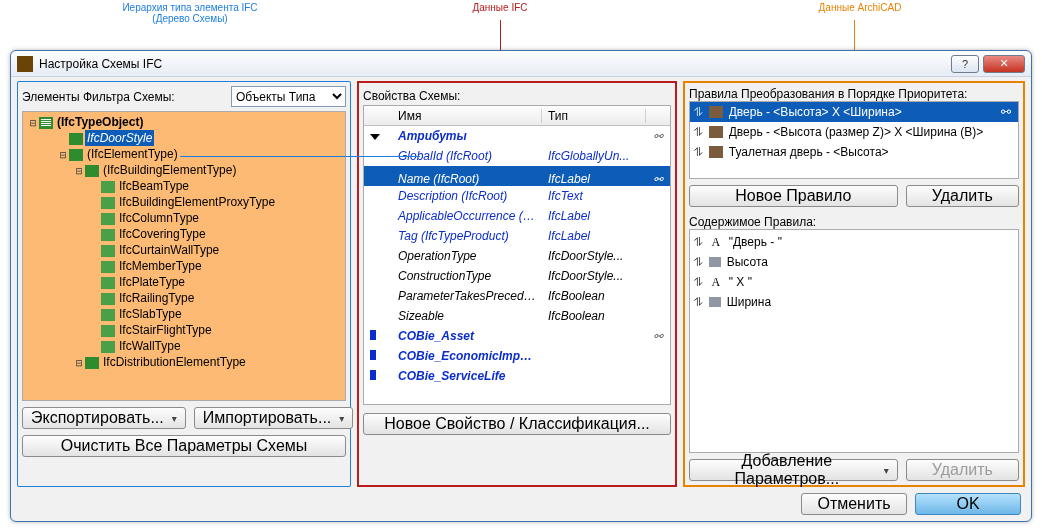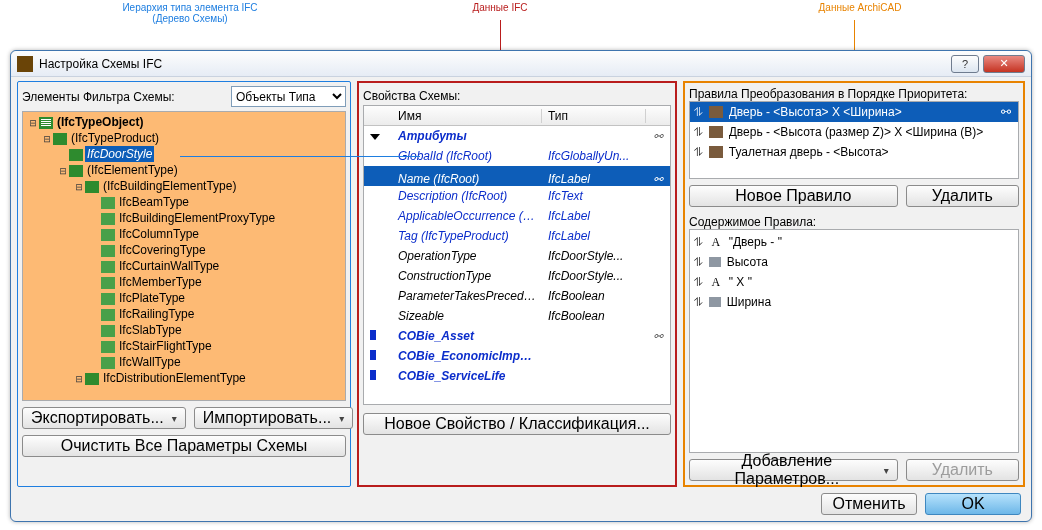--- a/index.html
+++ b/index.html
@@ -92,21 +92,21 @@
   .rlabel { flex:1; white-space:nowrap; overflow:hidden; text-overflow:ellipsis;}
   .rchain{ width:16px; text-align:center;}
 
   .rcontent { border:1px solid #A9ABAE; background:#fff; flex:1; min-height:120px; padding:2px 0;}
   .rcrow { display:flex; align-items:center; height:20px; gap:6px; padding:0 4px;}
   .rcico { display:inline-block; width:14px; text-align:center; font-family:serif;}
   .rcico.block { width:12px; height:10px; background:#8E97A2; display:inline-block;}
   .spacer{flex:1;}
 
   .footer { position:absolute; right:10px; bottom:6px; display:flex; gap:8px;}
-  .footer .btn { width:96px;}
+  .footer .btn { width:106px;}
 
   
   .connector { position:absolute; left:180px; top:156px; width:240px; height:1px; background:#1E7EE0; pointer-events:none;}
 </style>
 </head>
 <body>
 
 <div class="wrap">
   <div class="annotations">
     <div class="ann blue">
@@ -134,21 +134,20 @@
       <div class="pane left">
         <div class="field-row">
           <span class="label">Элементы Фильтра Схемы:</span>
           <span class="spacer"></span>
           <select class="drop small">
             <option>Объекты Типа</option>
           </select>
         </div>
         <div class="treebox" id="tree">
             <div class="node indent0"><span class="twisty">⊟</span><span class="nico schema"></span><span class="nlabel bold">(IfcTypeObject)</span></div>
-            <div class="node indent1"><span class="twisty">⊟</span><span class="nico folder"></span><span class="nlabel">(IfcTypeProduct)</span></div>
             <div class="node indent2"><span class="twisty"></span><span class="nico sel"></span><span class="nlabel selected">IfcDoorStyle</span></div>
             <div class="node indent2"><span class="twisty">⊟</span><span class="nico folder"></span><span class="nlabel">(IfcElementType)</span></div>
             <div class="node indent3"><span class="twisty">⊟</span><span class="nico folder"></span><span class="nlabel">(IfcBuildingElementType)</span></div>
             <div class="node indent4"><span class="twisty"></span><span class="nico item"></span><span class="nlabel">IfcBeamType</span></div>
             <div class="node indent4"><span class="twisty"></span><span class="nico item"></span><span class="nlabel">IfcBuildingElementProxyType</span></div>
             <div class="node indent4"><span class="twisty"></span><span class="nico item"></span><span class="nlabel">IfcColumnType</span></div>
             <div class="node indent4"><span class="twisty"></span><span class="nico item"></span><span class="nlabel">IfcCoveringType</span></div>
             <div class="node indent4"><span class="twisty"></span><span class="nico item"></span><span class="nlabel">IfcCurtainWallType</span></div>
             <div class="node indent4"><span class="twisty"></span><span class="nico item"></span><span class="nlabel">IfcMemberType</span></div>
             <div class="node indent4"><span class="twisty"></span><span class="nico item"></span><span class="nlabel">IfcPlateType</span></div>

